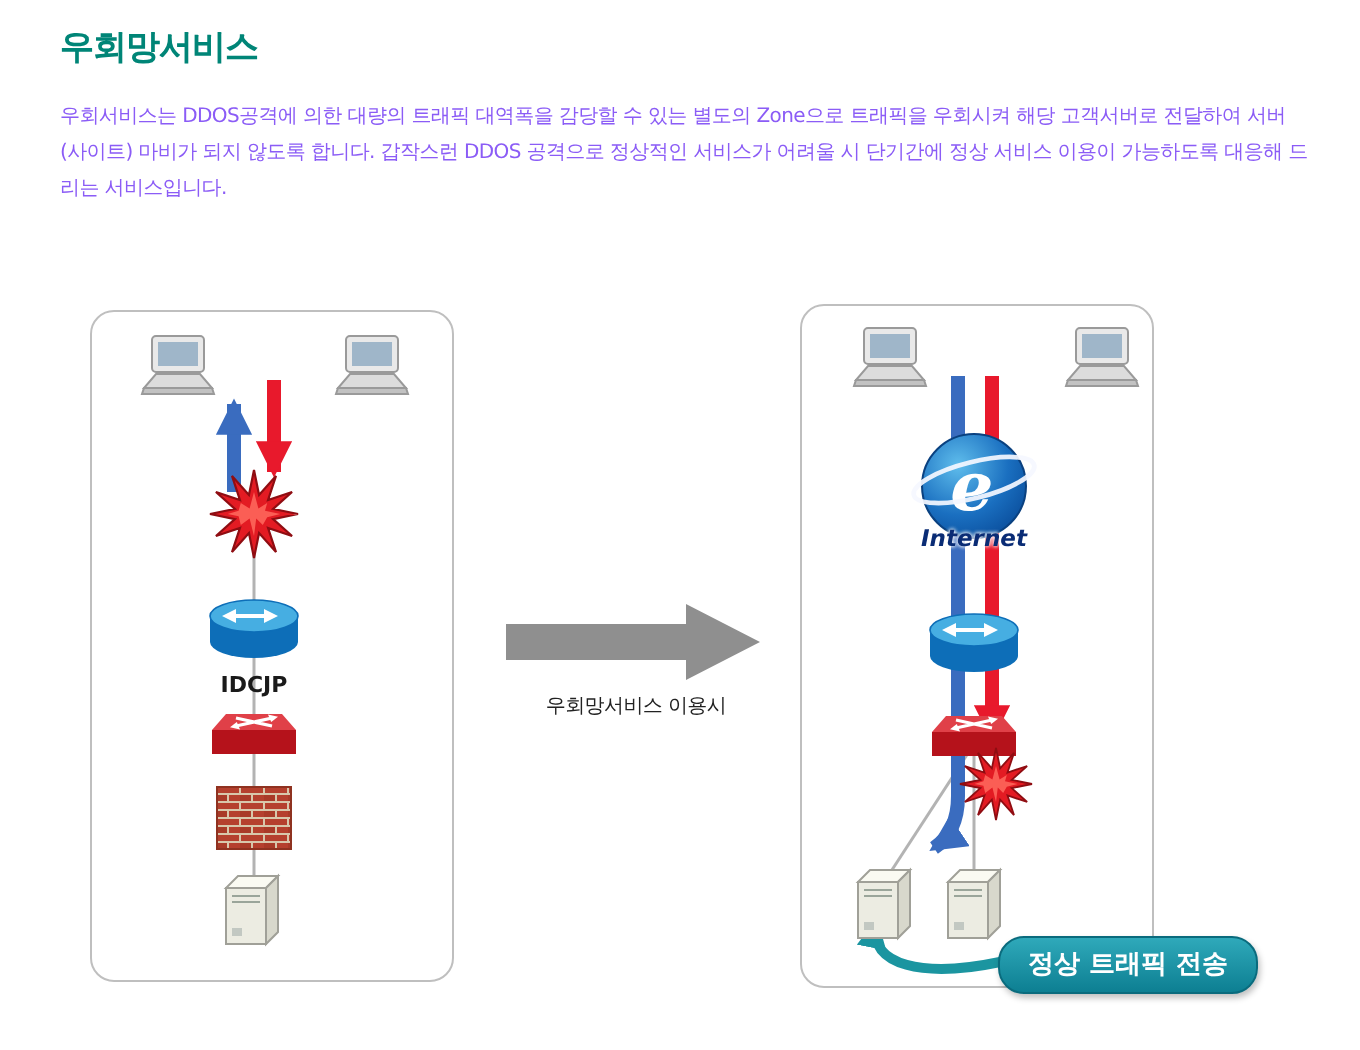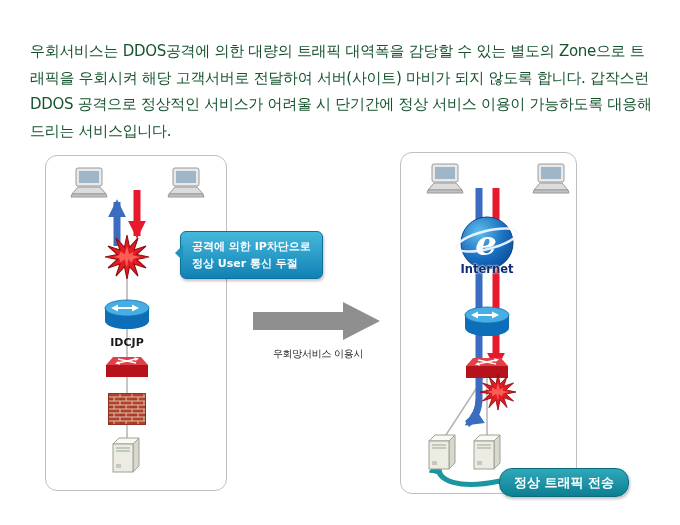--- a/index.html
+++ b/index.html
@@ -5,21 +5,21 @@
   html,body{margin:0;padding:0;background:#fff;}
   .screen{
     position:relative;width:680px;height:525px;background:#fff;overflow:hidden;
     font-family:"DejaVu Sans","Liberation Sans",sans-serif;
   }
   .abs{position:absolute;}
   .page-title{
     left:30px;top:12px;font-size:17px;font-weight:bold;color:#008577;letter-spacing:-0.5px;
   }
   .page-desc{
-    left:30px;top:38px;width:625px;font-size:15px;line-height:1.78;color:#14532d;
+    left:30px;top:50px;width:625px;font-size:10px;line-height:1.78;color:#8b5cf6;
     letter-spacing:-0.3px;
   }
   .panel{
     position:absolute;background:#fff;border:1.5px solid #bfbfbf;border-radius:12px;z-index:0;
   }
   .overlay{position:absolute;left:0;top:0;z-index:1;pointer-events:none;}
   .icon{position:absolute;z-index:2;}
   .icon svg{display:block;width:100%;height:100%;overflow:visible;}
   .burst{z-index:3;}
   .router-label{
@@ -54,20 +54,21 @@
   .transition-caption{
     position:absolute;z-index:2;text-align:center;font-size:10px;line-height:1.65;color:#222;
     letter-spacing:-0.3px;
   }
 </style>
 </head>
 <body>
 
 <div class="screen">
 
+  <div class="abs page-title">우회망서비스</div>
   <div class="abs page-desc">우회서비스는 DDOS공격에 의한 대량의 트래픽 대역폭을 감당할 수 있는 별도의 Zone으로 트래픽을 우회시켜 해당 고객서버로 전달하여 서버(사이트) 마비가 되지 않도록 합니다. 갑작스런 DDOS 공격으로 정상적인 서비스가 어려울 시 단기간에 정상 서비스 이용이 가능하도록 대응해 드리는 서비스입니다.</div>
 
   <div class="panel" style="left:45px;top:155px;width:180px;height:334px;"></div>
   <div class="panel" style="left:400px;top:152px;width:175px;height:340px;"></div>
 
   <svg class="overlay" width="680" height="525">
     <defs>
       <marker id="ab-blue" markerWidth="2.6" markerHeight="2.6" refX="2.2" refY="1.3" orient="auto" markerUnits="strokeWidth">
         <path d="M0,0 L2.6,1.3 L0,2.6 Z" fill="#3a6cbf"></path>
       </marker>
@@ -161,25 +162,20 @@
     <svg viewBox="0 0 30 38">
       <polygon points="2,8 22,8 28,2 8,2" fill="#fafaf2" stroke="#a0a098"></polygon>
       <polygon points="22,8 28,2 28,30 22,36" fill="#d8d8cc" stroke="#a0a098"></polygon>
       <rect x="2" y="8" width="20" height="28" fill="#ecece2" stroke="#a0a098"></rect>
       <line x1="5" y1="12" x2="19" y2="12" stroke="#9aa59a"></line>
       <line x1="5" y1="15" x2="19" y2="15" stroke="#9aa59a"></line>
       <rect x="5" y="28" width="5" height="4" fill="#c2c8c2"></rect>
     </svg>
   </div>
 
-  <div class="callout callout-teal" style="left:180px;top:231px;">
-    <span class="tail"></span>
-    <div>공격에 의한 IP차단으로</div>
-    <div>정상 User 통신 두절</div>
-  </div>
 
   <div class="transition-caption" style="left:238px;top:346px;width:160px;">
     <div>우회망서비스 이용시</div>
   </div>
 
   <div class="icon" style="left:422px;top:163px;width:46px;height:34px;">
     <svg viewBox="0 0 46 34">
       <rect x="10" y="1" width="26" height="18" rx="2" fill="#e9e9e9" stroke="#9a9a9a"></rect>
       <rect x="13" y="4" width="20" height="12" fill="#9fb6c9"></rect>
       <path d="M6,27 L40,27 L34,20 L12,20 Z" fill="#dcdcdc" stroke="#9a9a9a"></path>
@@ -202,21 +198,21 @@
           <stop offset="0%" stop-color="#5fbdec"></stop>
           <stop offset="60%" stop-color="#1a6fc0"></stop>
           <stop offset="100%" stop-color="#0a4d9b"></stop>
         </radialGradient>
       </defs>
       <circle cx="28" cy="28" r="26" fill="url(#gradBlue)" stroke="#0a4180" stroke-width="1"></circle>
       <text x="27" y="40" font-size="34" fill="#ffffff" font-style="italic" font-weight="bold" text-anchor="middle" font-family="'DejaVu Serif',serif">e</text>
       <ellipse cx="28" cy="25" rx="31" ry="9" fill="none" stroke="#f5f7ff" stroke-width="2.4" transform="rotate(-14 28 25)" opacity="0.92"></ellipse>
     </svg>
   </div>
-  <div class="internet-label" style="left:457px;top:262px;width:60px;">Internet</div>
+  <div class="internet-label" style="left:457px;top:262px;width:60px;font-style:italic;">Internet</div>
 
   <div class="icon" style="left:463px;top:306px;width:48px;height:32px;">
     <svg viewBox="0 0 48 32">
       <ellipse cx="24" cy="22" rx="22" ry="8" fill="#0d6eb8"></ellipse>
       <rect x="2" y="9" width="44" height="13" fill="#0d6eb8"></rect>
       <ellipse cx="24" cy="9" rx="22" ry="8" fill="#46aee2" stroke="#0d6eb8" stroke-width="0.8"></ellipse>
       <path d="M14,9 L30,9" stroke="#fff" stroke-width="2"></path>
       <polygon points="36,9 29,5.5 29,12.5" fill="#fff"></polygon>
       <polygon points="8,9 15,5.5 15,12.5" fill="#fff"></polygon>
     </svg>

